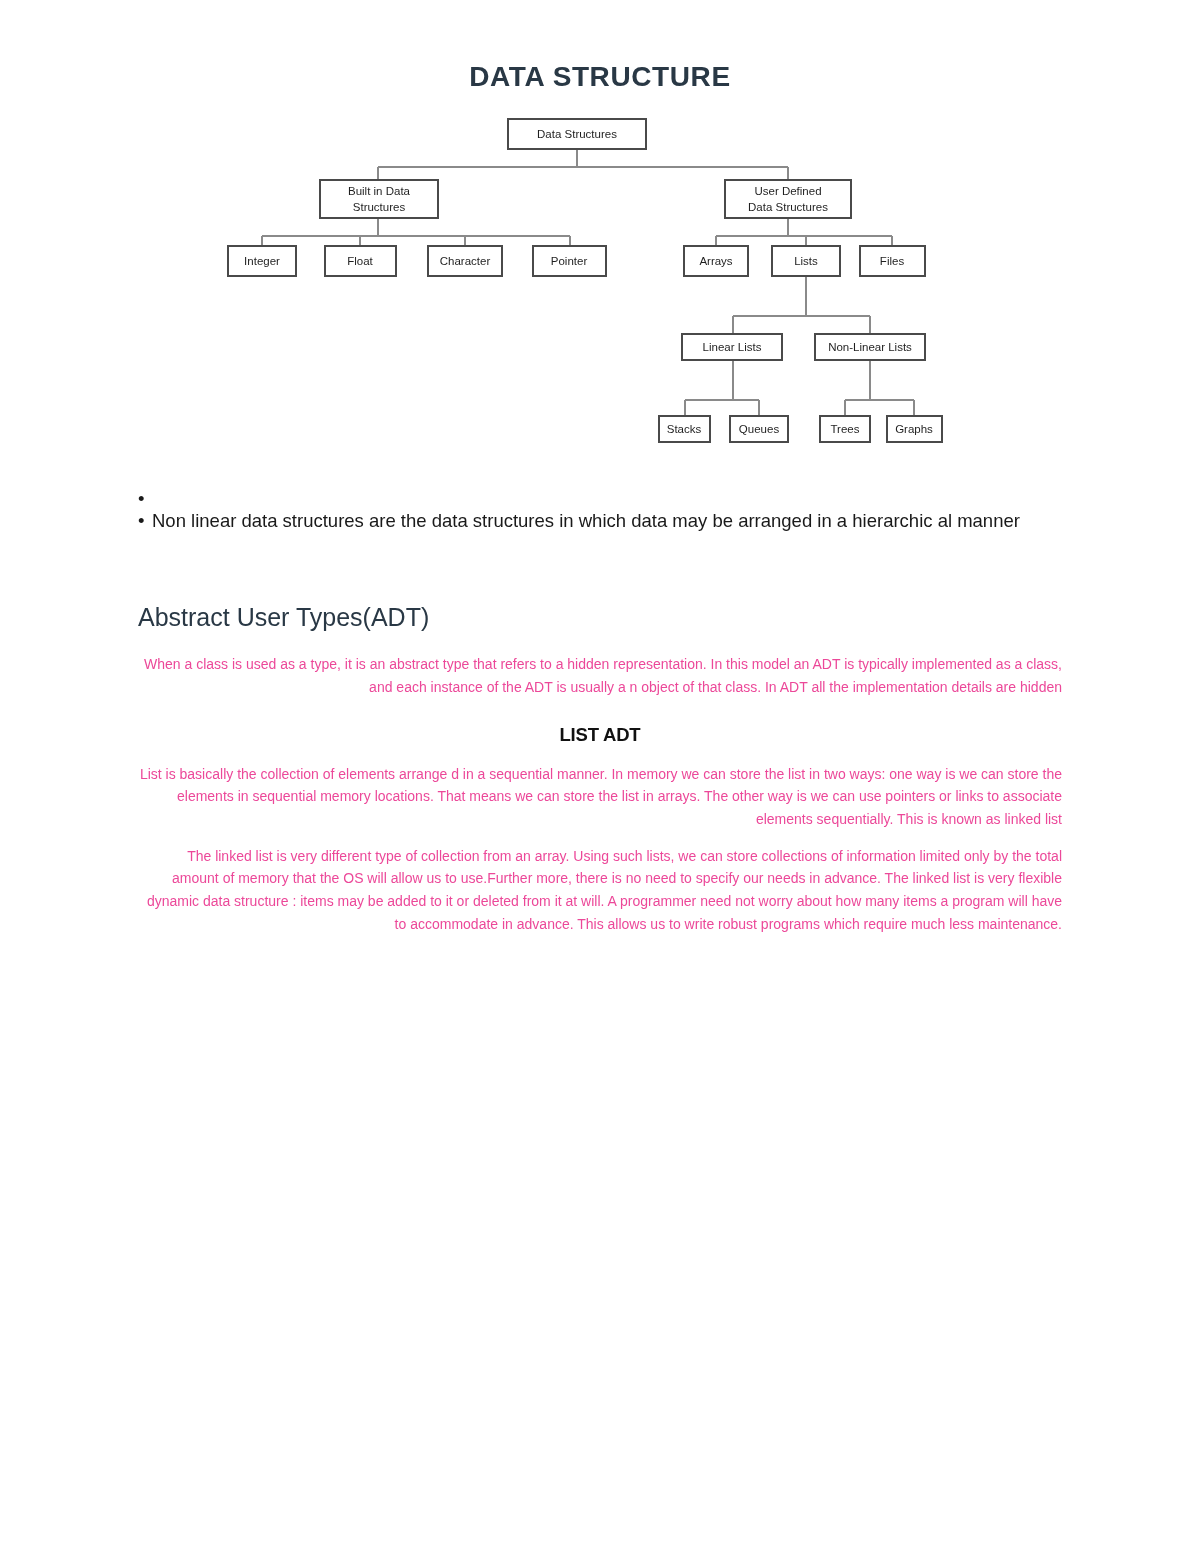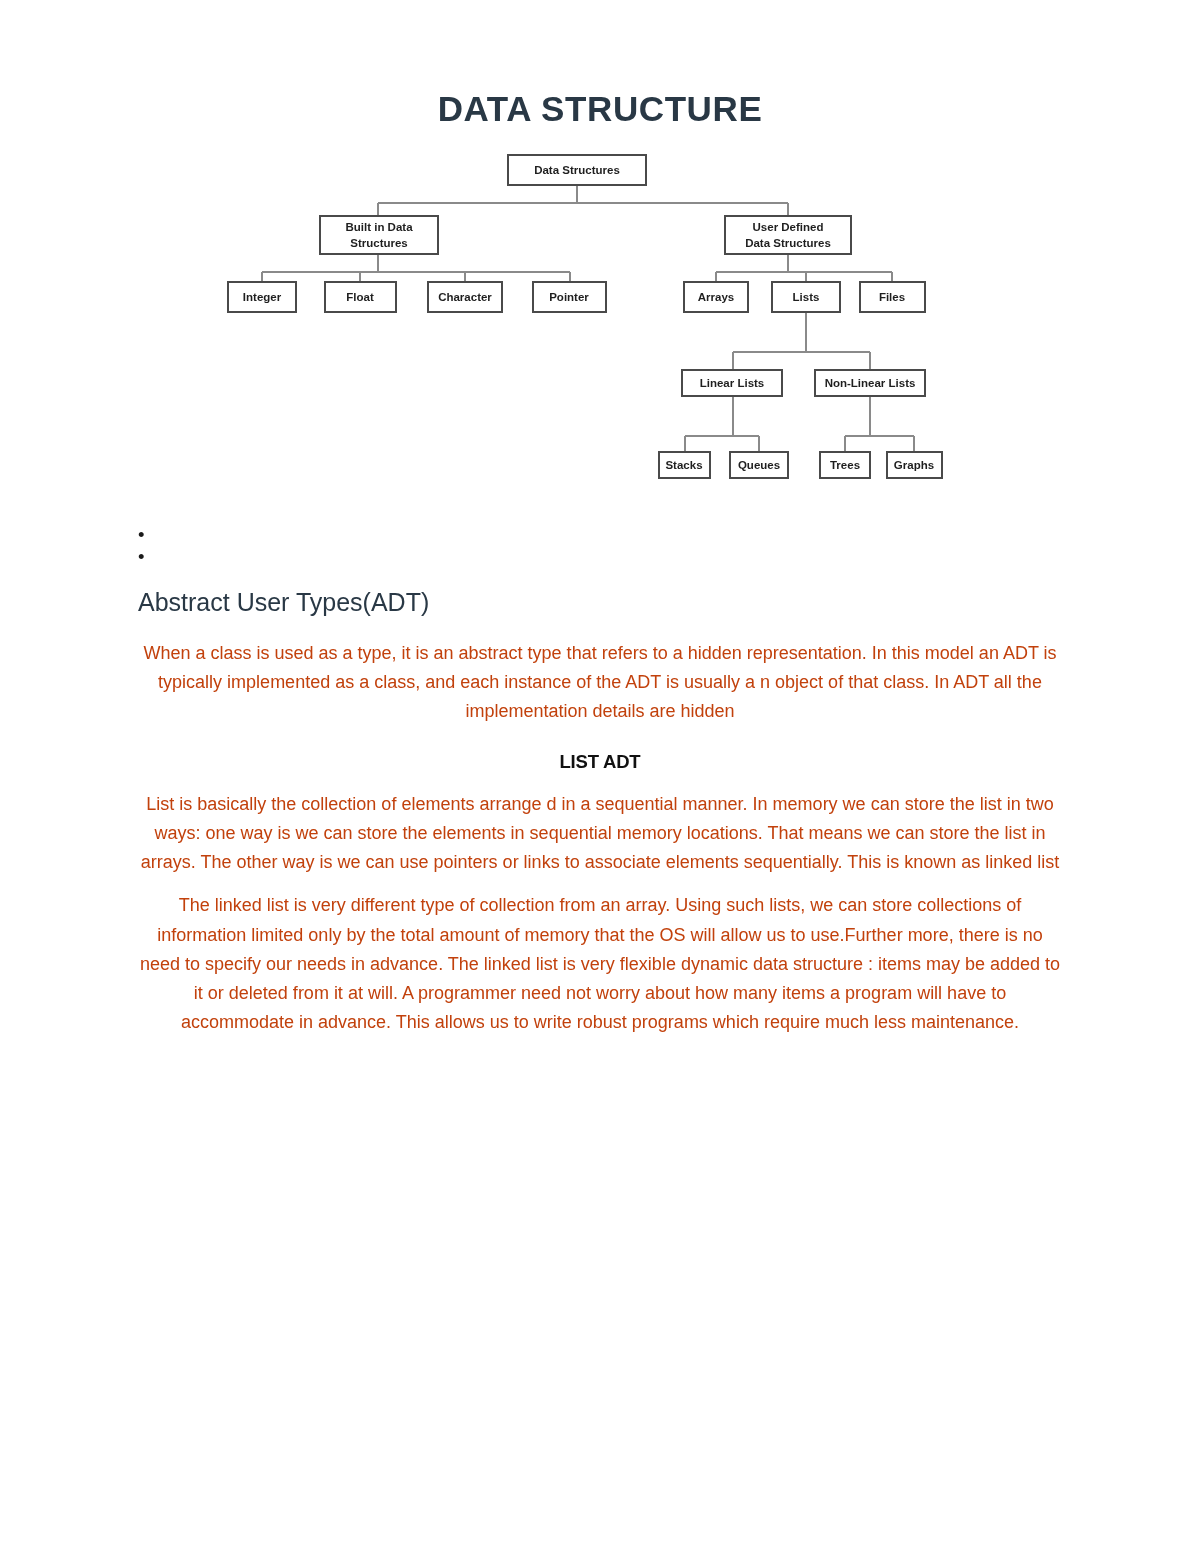--- a/index.html
+++ b/index.html
@@ -18,44 +18,43 @@
   .page {
     position: relative;
     width: 1200px;
     height: 1553px;
     background: #ffffff;
     box-sizing: border-box;
     padding: 0 138px;
   }
   .doc-title {
     text-align: center;
-    font-size: 35px;
+    font-size: 28px;
     font-weight: bold;
     color: #293845;
     letter-spacing: 0.6px;
     margin: 0;
-    padding-top: 88px;
+    padding-top: 60px;
     line-height: 1.2;
   }
   .intro-line {
     font-size: 18.5px;
     color: #1a1a1a;
     margin: 0;
     padding-top: 42px;
     line-height: 1.55;
   }
 
   
   .diagram-wrap {
     position: relative;
     width: 1200px;
     height: 350px;
     margin-left: -138px;
     margin-top: 14px;
-    font-weight: bold;
   }
   .diagram-svg {
     display: block;
     width: 1200px;
     height: 350px;
   }
 
   
   .bullets {
     padding-top: 26px;
@@ -89,26 +88,26 @@
     font-weight: bold;
     color: #111111;
     margin: 0;
     padding-top: 24px;
     padding-bottom: 2px;
     letter-spacing: -0.2px;
     line-height: 1.3;
     text-align: center;
   }
   p.body-para {
-    font-size: 18px;
+    font-size: 14px;
     line-height: 1.62;
-    color: #c2410c;
+    color: #ec4899;
     margin: 0;
     padding-top: 14px;
-    text-align: center;
+    text-align: right;
   }
 </style>
 </head>
 <body>
 
 <div class="page">
 
   <h1 class="doc-title">DATA STRUCTURE</h1>
 
 
@@ -191,20 +190,21 @@
       </g>
     </svg>
   </div>
 
   <div class="bullets">
     <p class="bullet-row">
       <span class="dot">•</span>
     </p>
     <p class="bullet-row">
       <span class="dot">•</span>
+      <span>Non linear data structures are the data structures in which data may be arranged in a hierarchic al manner</span>
     </p>
   </div>
 
   <h2 class="section-heading">Abstract User Types(ADT)</h2>
   <p class="body-para">When a class is used as a type, it is an abstract type that refers to a hidden representation. In this model an ADT is typically implemented as a class, and each instance of the ADT is usually a n object of that class. In ADT all the implementation details are hidden</p>
 
   <h3 class="sub-heading">LIST ADT</h3>
   <p class="body-para">List   is basically the collection of elements arrange d in a sequential manner. In memory we can store the list in two ways: one way is we can store the elements in sequential memory locations. That means we can store the list in arrays. The other way is we can use pointers or links to associate elements sequentially. This is known as linked list</p>
 
   <p class="body-para">The linked list is very different type of collection from an array. Using such lists, we can store collections of information limited only by the total amount of memory that the OS will allow us to use.Further more, there is no need to specify our needs in advance. The linked list is very flexible dynamic data structure : items may be added to it or deleted from it at will. A programmer need not worry about how many items a program will have to accommodate in advance. This allows us to write robust programs which require much less maintenance.</p>

